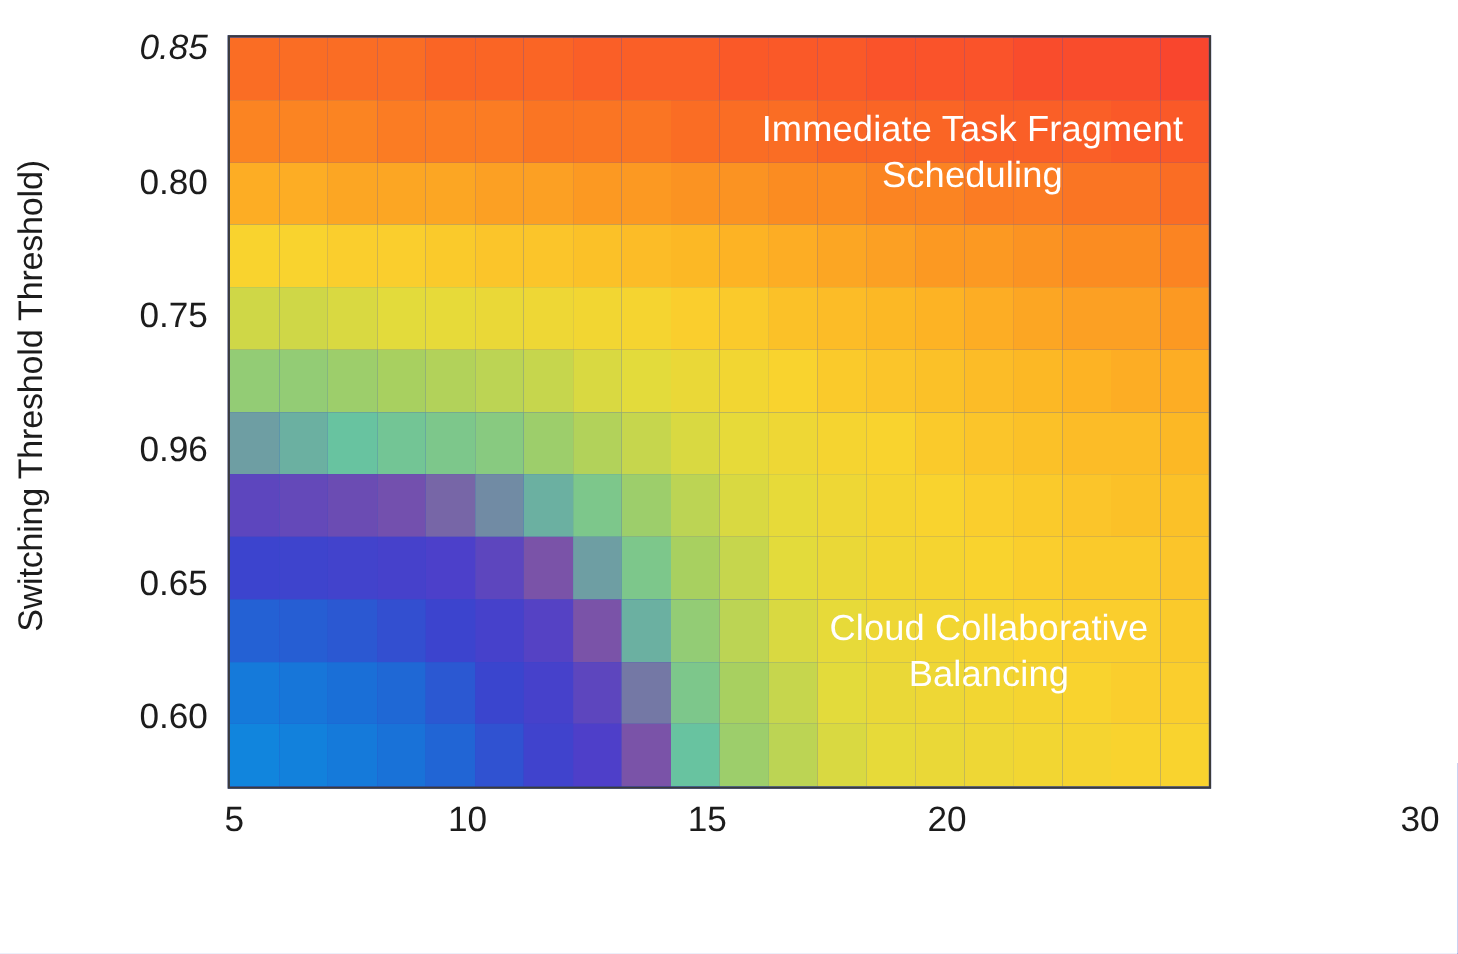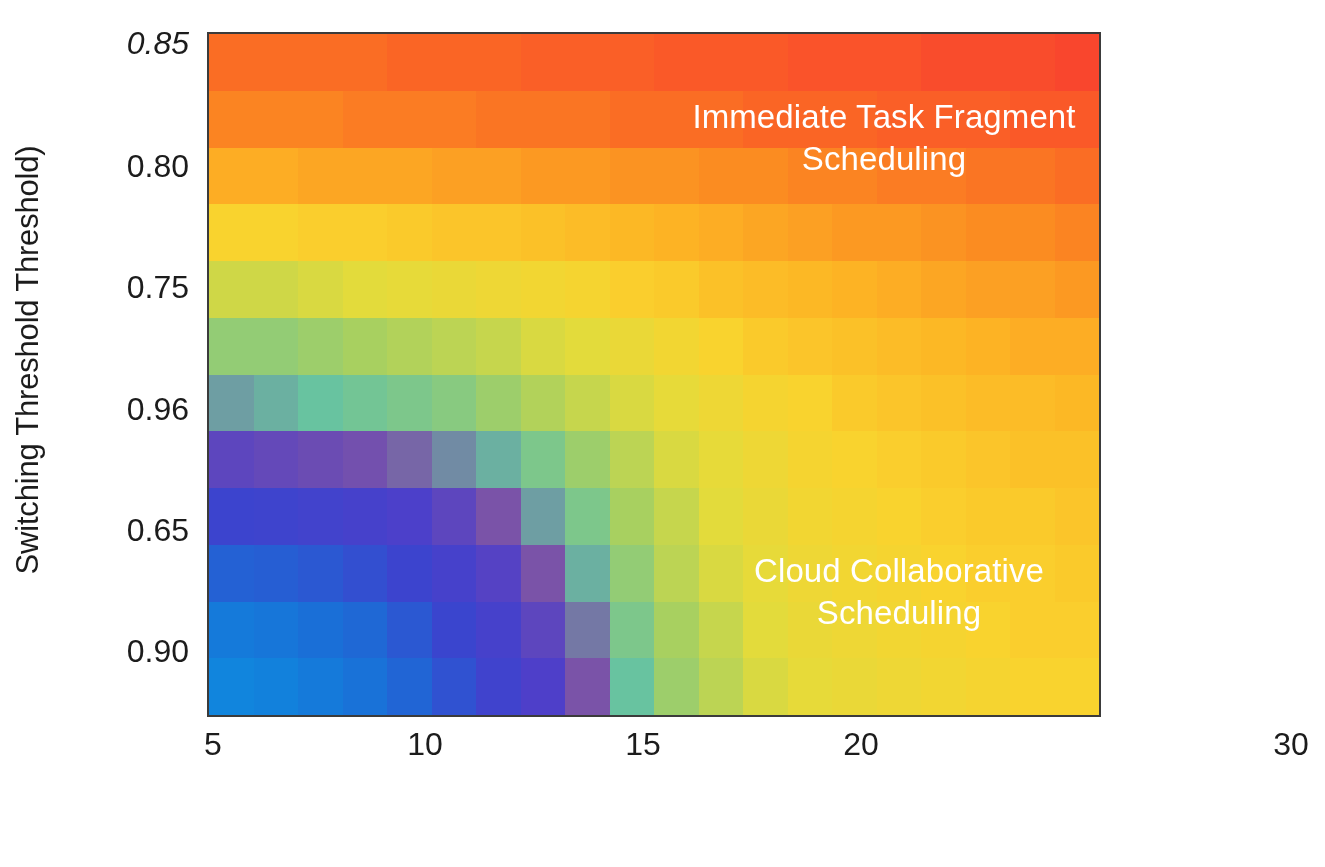--- a/index.html
+++ b/index.html
@@ -147,21 +147,21 @@
   <div id="ylabel">
     <span>Switching Threshold Threshold)</span>
   </div>
 
   <div id="yticks">
       <div class="ytick" style="top: 43px; font-style: italic;">0.85</div>
       <div class="ytick" style="top: 165.599px;">0.80</div>
       <div class="ytick" style="top: 287.053px;">0.75</div>
       <div class="ytick" style="top: 408.507px;">0.96</div>
       <div class="ytick" style="top: 529.961px;">0.65</div>
-      <div class="ytick" style="top: 651.415px;">0.90</div>
+      <div class="ytick" style="top: 651.415px;">0.60</div>
     </div>
 
   <div id="plot">
     <div id="heatgrid" style="grid-template-columns: repeat(20, 1fr); grid-template-rows: repeat(12, 1fr);">
         <div class="cell" style="background: rgb(250, 109, 36);"></div>
         <div class="cell" style="background: rgb(250, 109, 36);"></div>
         <div class="cell" style="background: rgb(250, 109, 36);"></div>
         <div class="cell" style="background: rgb(250, 109, 36);"></div>
         <div class="cell" style="background: rgb(250, 101, 37);"></div>
         <div class="cell" style="background: rgb(250, 101, 37);"></div>
@@ -399,21 +399,21 @@
         <div class="cell" style="background: rgb(245, 212, 48);"></div>
         <div class="cell" style="background: rgb(249, 211, 46);"></div>
         <div class="cell" style="background: rgb(249, 211, 46);"></div>
       </div>
 
     <div class="region-label" id="region-immediate">Immediate Task Fragment
 Scheduling</div>
 
 
     <div class="region-label" id="region-cloud">Cloud Collaborative
-Scheduling</div>
+Balancing</div>
   </div>
 
   <div id="xticks">
       <div class="xtick" style="left: 6px;">5</div>
       <div class="xtick" style="left: 218px;">10</div>
       <div class="xtick" style="left: 436px;">15</div>
       <div class="xtick" style="left: 654px;">20</div>
       <div class="xtick" style="left: 1084px;">30</div>
     </div>
 

